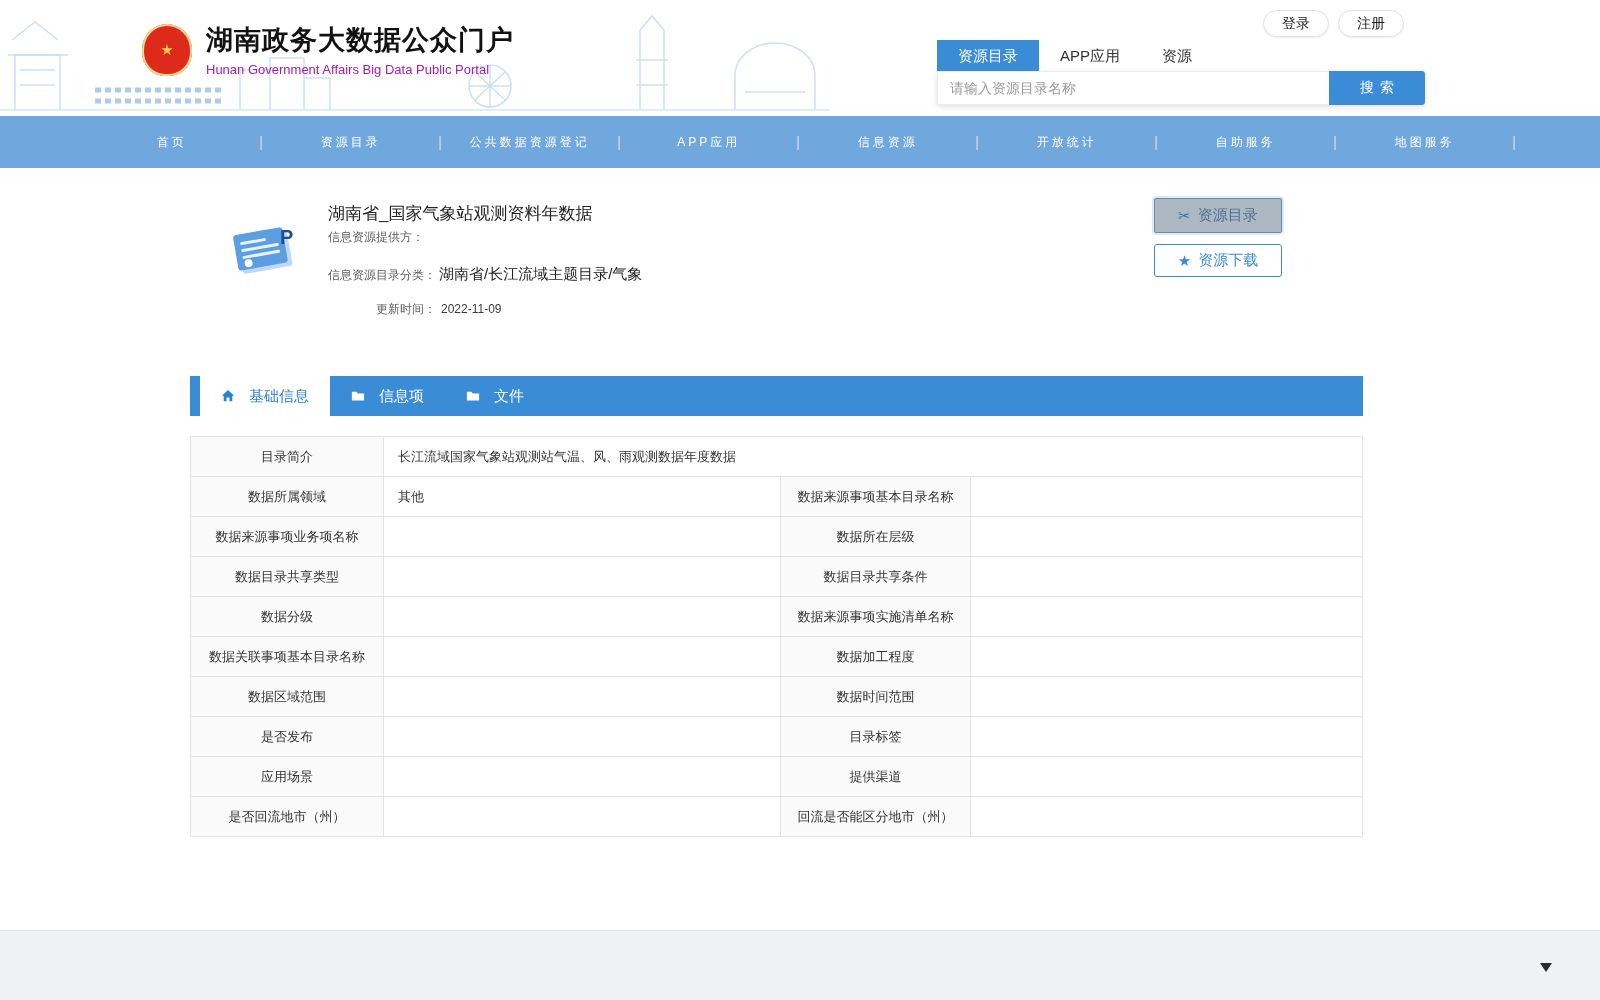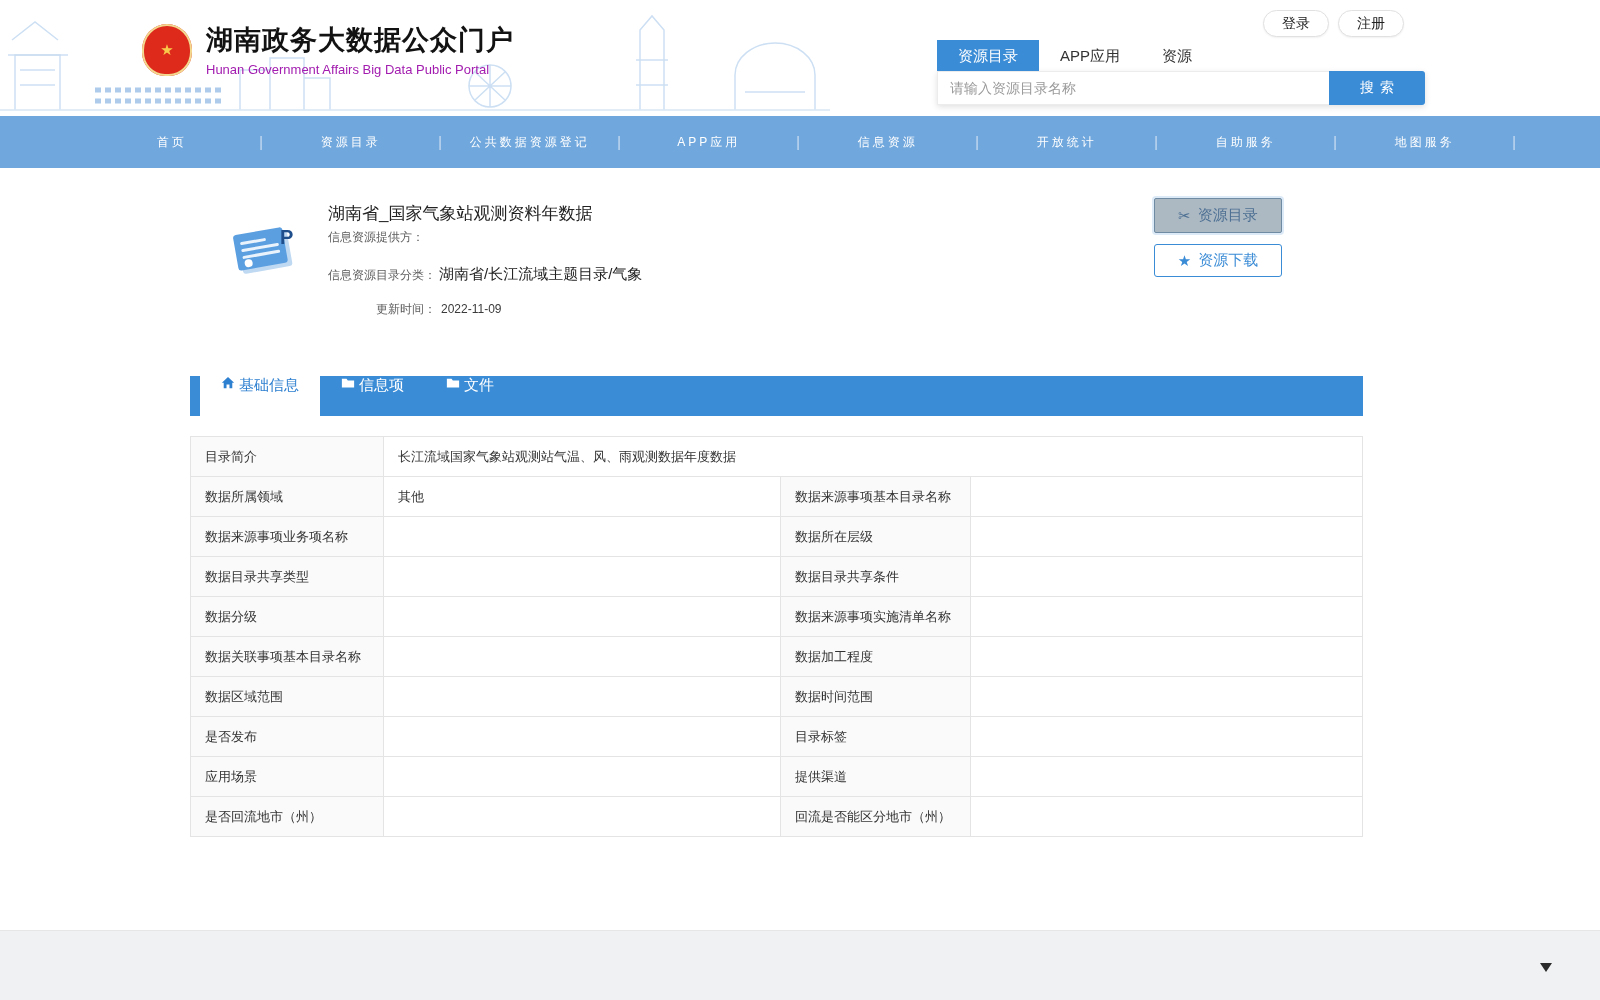--- a/index.html
+++ b/index.html
@@ -69,29 +69,29 @@
   }
   .btn-download {
     width:128px; height:33px; background:#fff; border:1px solid #3B8CD6; color:#3B8CD6;
     font-size:15px; display:flex; align-items:center; justify-content:center; gap:7px;
     border-radius:3px; cursor:pointer; font-family:inherit;
   }
   .icon-glyph { font-size:15px; line-height:1; }
 
   
   .tabbar { margin:50px 0 0 190px; width:1173px; height:40px; background:#3B8CD6; display:flex; align-items:stretch; padding-left:10px; }
-  .tab { display:flex; gap:4px; padding:0 21px; color:#fff; font-size:15px; cursor:pointer; }
+  .tab { display:flex; align-items:center; gap:14px; padding:0 21px; color:#fff; font-size:15px; cursor:pointer; }
   .tab.active { background:#fff; color:#2D7FD0; }
   .tab-icon { width:14px; height:14px; display:inline-flex; }
   .tab-icon svg { width:14px; height:14px; }
 
   
   .info-table { margin:20px 0 0 190px; width:1173px; border-collapse:collapse; table-layout:fixed; }
   .info-table td { border:1px solid #E4E4E4; height:40px; padding:0 14px; font-size:13px; color:#333; overflow:hidden; }
-  .cell-label { background:#FAFAFA; color:#333; }
+  .cell-label { background:#FAFAFA; color:#333;text-align:center; }
   .cell-value { background:#fff; }
 
   
   .page-footer { position:absolute; left:0; bottom:0; width:1600px; height:70px; background:#F0F1F2; border-top:1px solid #e6e6e6; }
   .scroll-arrow {
     position:absolute; right:48px; bottom:28px; width:0; height:0;
     border-left:6px solid transparent; border-right:6px solid transparent; border-top:9px solid #2b2b2b;
     cursor:pointer;
   }
 </style>

